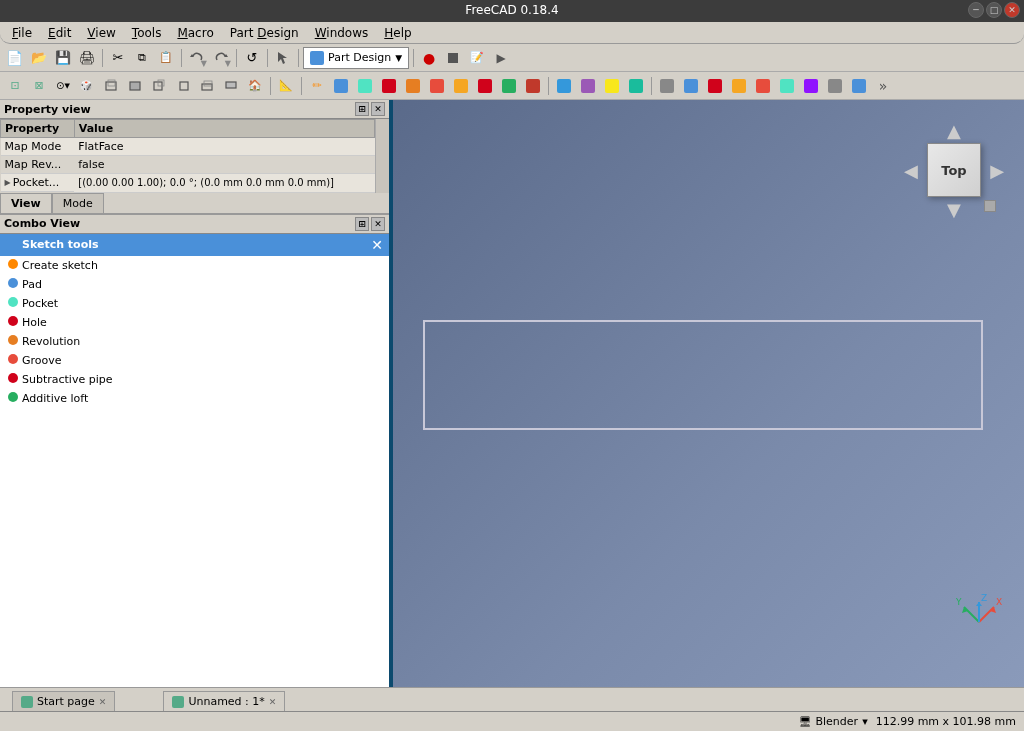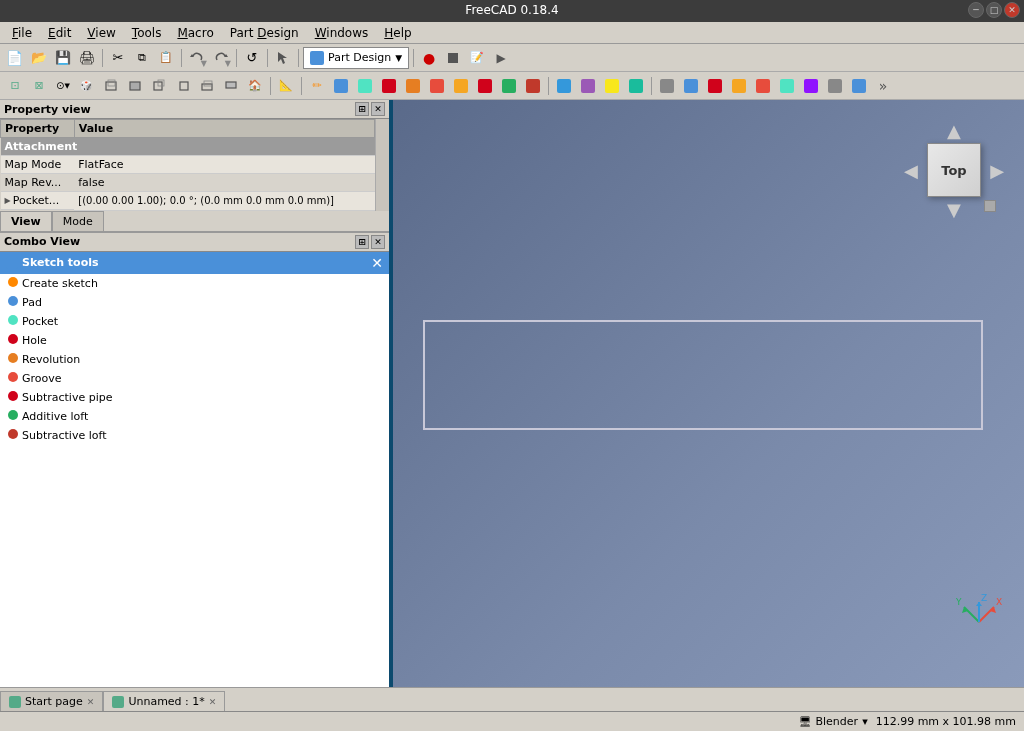--- a/index.html
+++ b/index.html
@@ -34,20 +34,21 @@
 
     
     #menubar {
       background: #d4d0c8;
       border-bottom: 1px solid #999;
       display: flex;
       gap: 0;
       height: 22px;
       align-items: center;
       padding: 0 4px;
+      border-radius: 10px;
     }
     .menu-item {
       padding: 2px 8px;
       cursor: pointer;
       font-size: 12px;
     }
     .menu-item span { text-decoration: underline; }
 
     
     .toolbar {
@@ -218,22 +219,23 @@
       width: 50px;
       height: 50px;
     }
 
     
     #bottom-tabs {
       background: #d4d0c8;
       border-top: 1px solid #999;
       display: flex;
       align-items: flex-end;
-      padding: 0 0;
+      padding: 0 12px;
       height: 24px;
+      gap: 48px;
     }
     .btab {
       display: flex; align-items: center; gap: 4px;
       padding: 3px 8px;
       background: #c8c4bc;
       border: 1px solid #999;
       border-bottom: none;
       cursor: pointer;
       font-size: 11px;
       height: 20px;
@@ -525,23 +527,20 @@
       <div class="prop-scroll-area">
         <div class="prop-content">
           <table class="prop-table">
             <thead>
               <tr>
                 <th>Property</th>
                 <th>Value</th>
               </tr>
             </thead>
             <tbody>
-              <tr>
-                <td colspan="2" class="prop-section">Attachment</td>
-              </tr>
               <tr class="prop-row-even">
                 <td>Map Mode</td>
                 <td>FlatFace</td>
               </tr>
               <tr class="prop-row-odd">
                 <td>Map Rev...</td>
                 <td>false</td>
               </tr>
               <tr class="prop-row-even">
                 <td style="display:flex;align-items:center;gap:2px;">
@@ -606,24 +605,20 @@
           <span>Groove</span>
         </div>
         <div class="tree-item">
           <span class="icon-dot" style="background:#d0021b;"></span>
           <span>Subtractive pipe</span>
         </div>
         <div class="tree-item">
           <span class="icon-dot" style="background:#27ae60;"></span>
           <span>Additive loft</span>
         </div>
-        <div class="tree-item">
-          <span class="icon-dot" style="background:#c0392b;"></span>
-          <span>Subtractive loft</span>
-        </div>
       </div>
     </div>
 
   </div>
 
   <div id="viewport">
 
     <div id="nav-cube">
       <div class="cube-arrow top">▲</div>
       <div class="cube-arrow bottom">▼</div>

